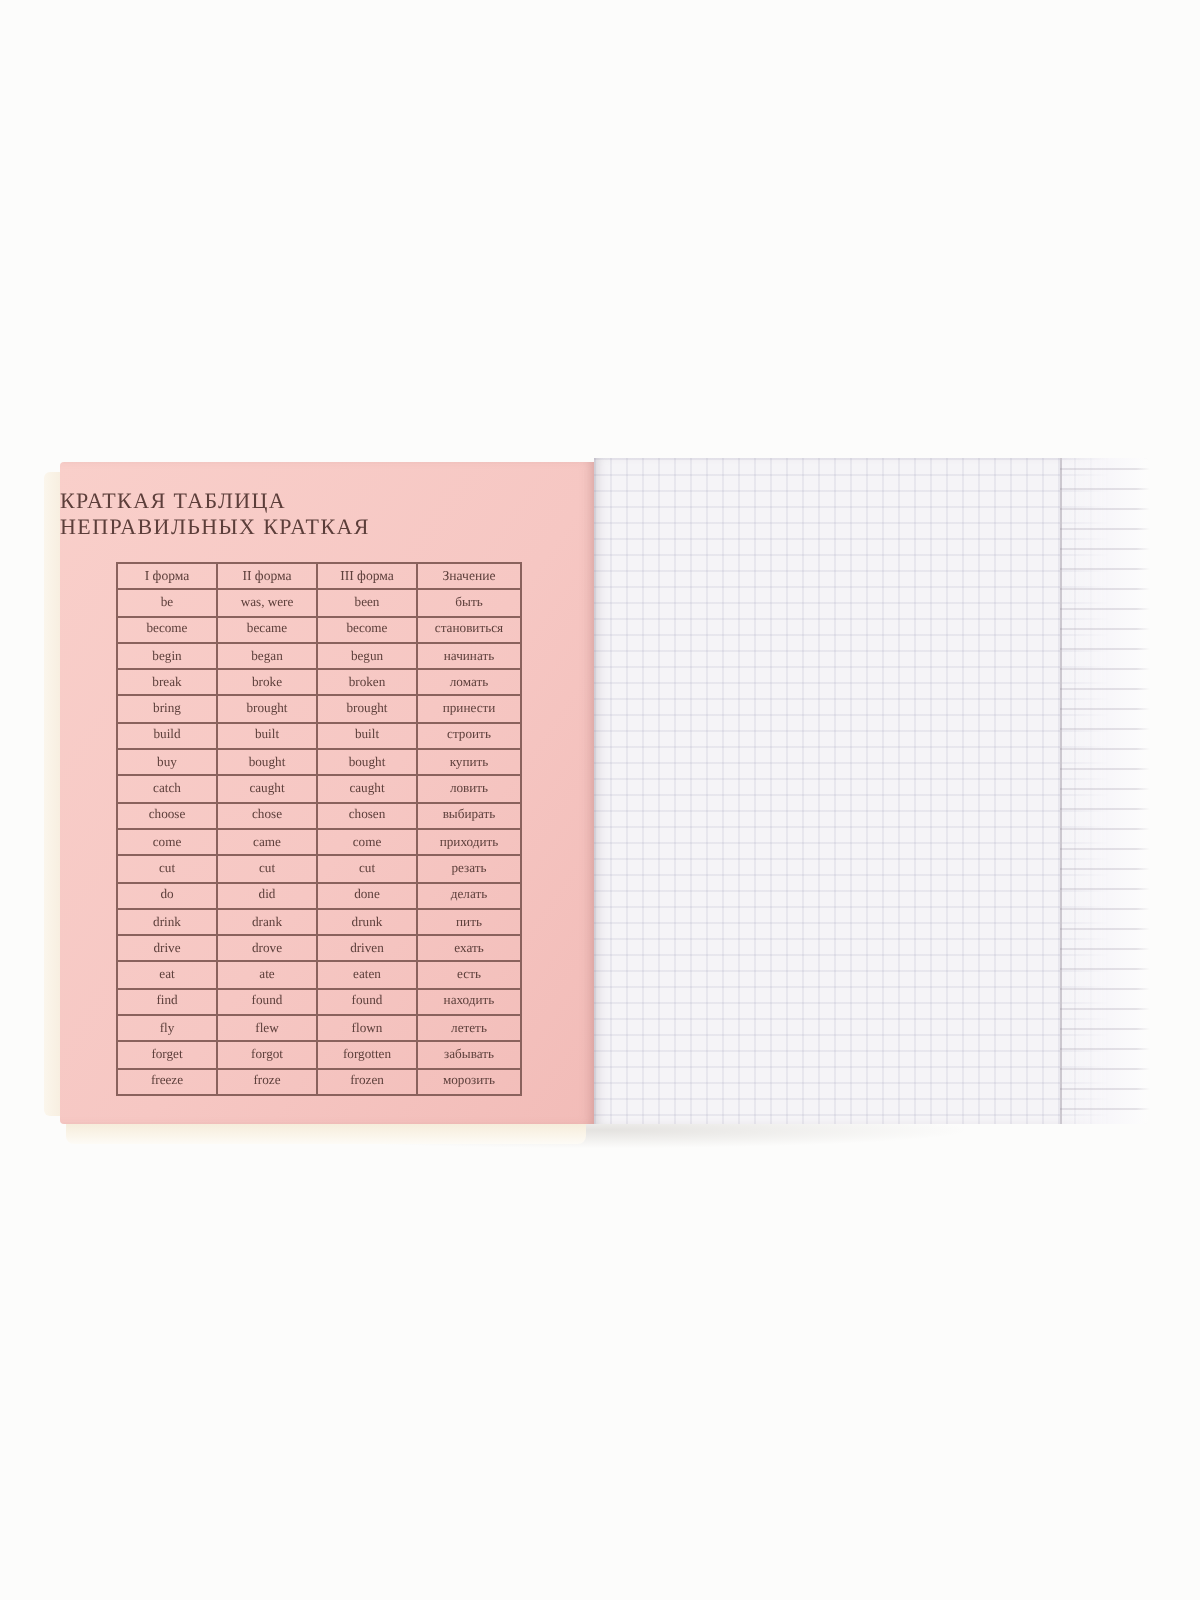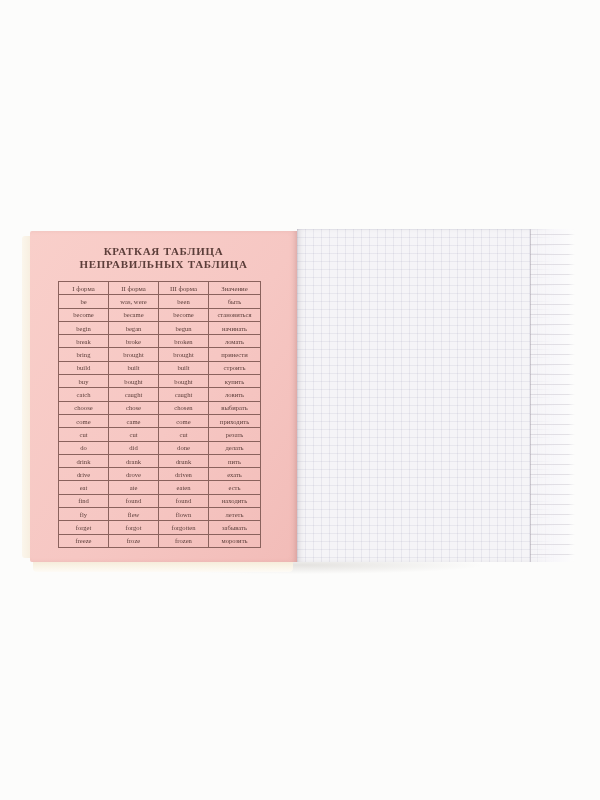--- a/index.html
+++ b/index.html
@@ -30,22 +30,22 @@
   }
 
   
   .left-page{
     position:absolute;left:30px;top:231px;width:267px;height:331px;
     background:linear-gradient(125deg,#f9cfca 0%,#f6c7c3 55%,#f2bcb8 100%);
     box-shadow:inset -4px 0 6px -3px rgba(150,90,90,0.35);
     border-radius:2px 0 0 2px;
   }
   .page-title{
-    position:absolute;top:14px;left:0;right:0;text-align:center;
-    font-weight:bold;font-size:11px;line-height:12.5px;letter-spacing:0.7px;
+    position:absolute;top:14px;left:0;right:0;text-align:left;
+    font-weight:normal;font-size:11px;line-height:12.5px;letter-spacing:0.7px;
     color:#5c3e3a;
   }
   table.verbs-table{
     position:absolute;left:28px;top:50px;width:202px;
     border-collapse:collapse;table-layout:fixed;
   }
   .verbs-table th,.verbs-table td{
     border:1px solid #8a625d;
     font-family:"Liberation Serif", serif;
     font-size:6.6px;line-height:7px;font-weight:normal;
@@ -89,21 +89,21 @@
   <div class="bottom-edge-stack"></div>
 
   <div class="right-page">
     <div class="page-curl"></div>
     <div class="page-curl-fade"></div>
   </div>
 
   <div class="left-page">
     <div class="page-title">
       <div>КРАТКАЯ ТАБЛИЦА</div>
-      <div>НЕПРАВИЛЬНЫХ ТАБЛИЦА</div>
+      <div>НЕПРАВИЛЬНЫХ КРАТКАЯ</div>
     </div>
     <table class="verbs-table">
       <colgroup>
         <col style="width:50px">
           <col style="width:50px">
           <col style="width:50px">
           <col style="width:52px">
       </colgroup>
       <thead>
         <tr>

